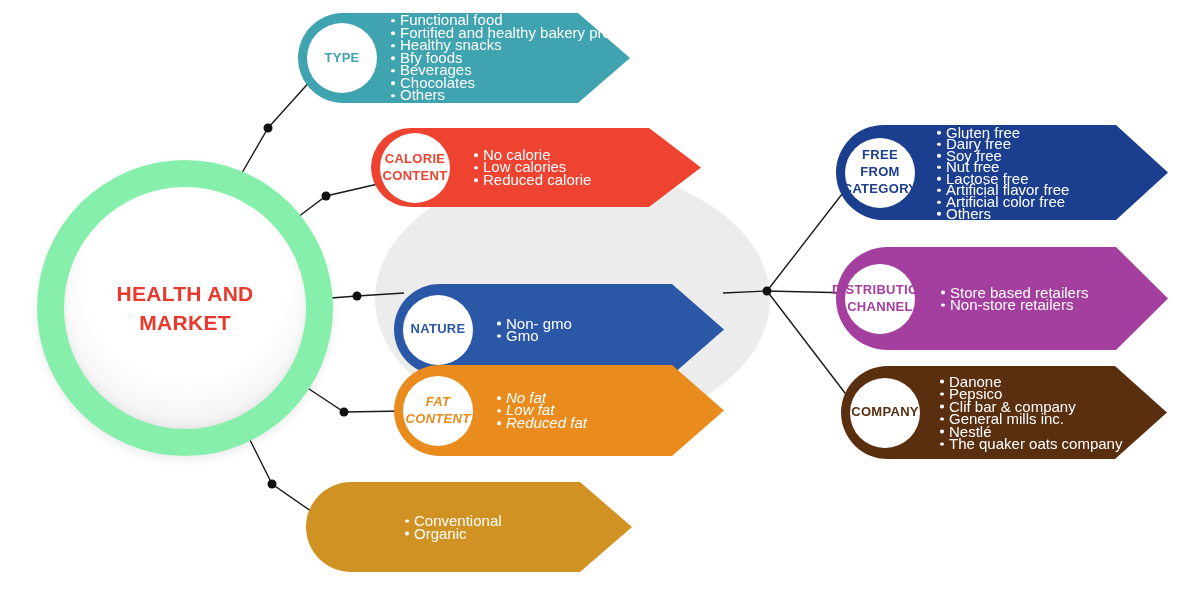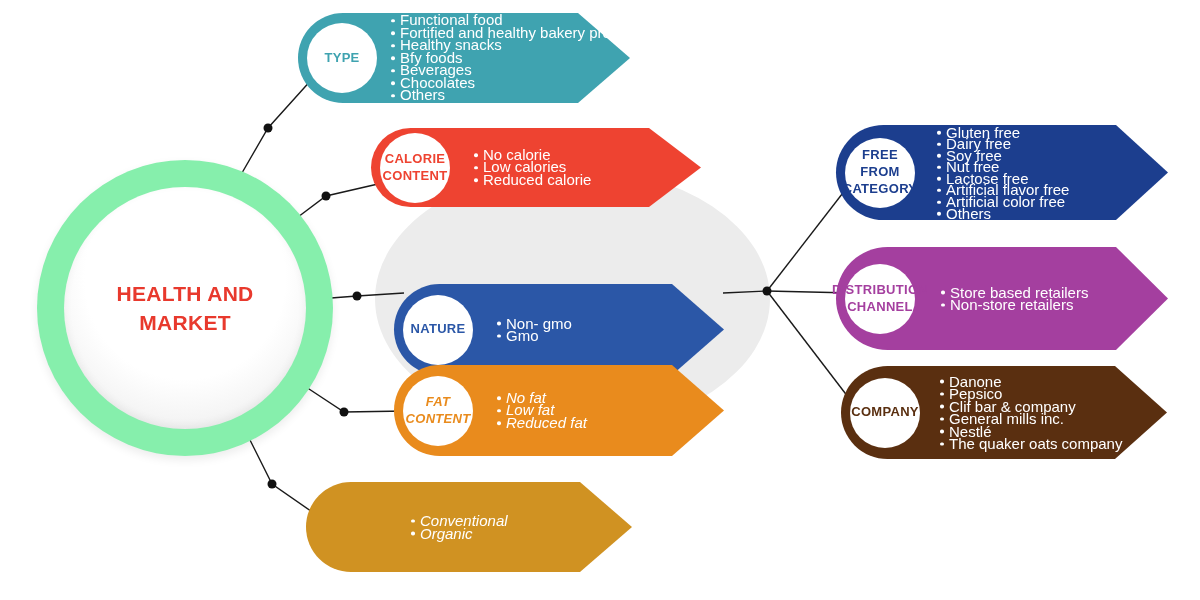--- a/index.html
+++ b/index.html
@@ -131,21 +131,21 @@
         <li>Low fat</li>
         <li>Reduced fat</li>
       </ul>
   </div>
 
   <div class="banner" style="left: 306px; top: 482px; width: 326px; height: 90px; --c: #d09222;">
     <div class="shape">
         <div class="body"></div>
         <div class="arrow"></div>
       </div>
-    <ul class="items" style="left:104px;font-style:italic;">
+    <ul class="items" style="left:98px;">
         <li>Conventional</li>
         <li>Organic</li>
       </ul>
   </div>
 
   <div class="banner dense" style="left: 836px; top: 125px; width: 332px; height: 95px; --c: #1c3e8e;">
     <div class="shape">
         <div class="body"></div>
         <div class="arrow"></div>
       </div>

